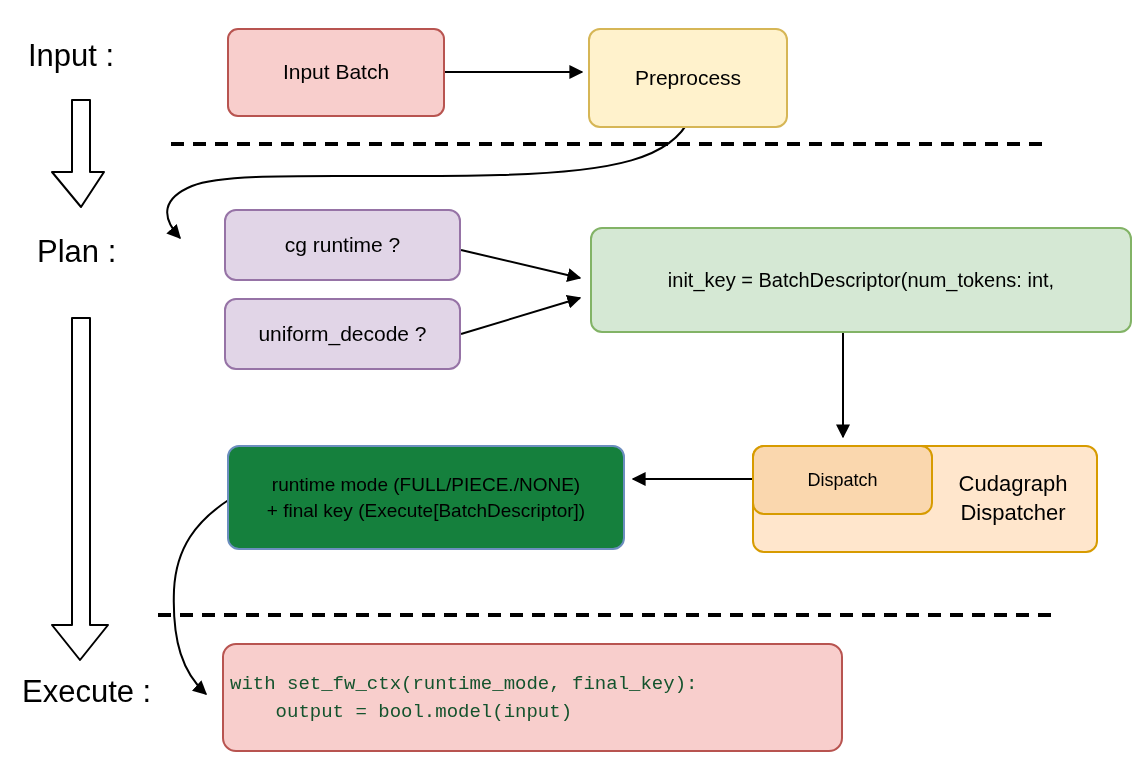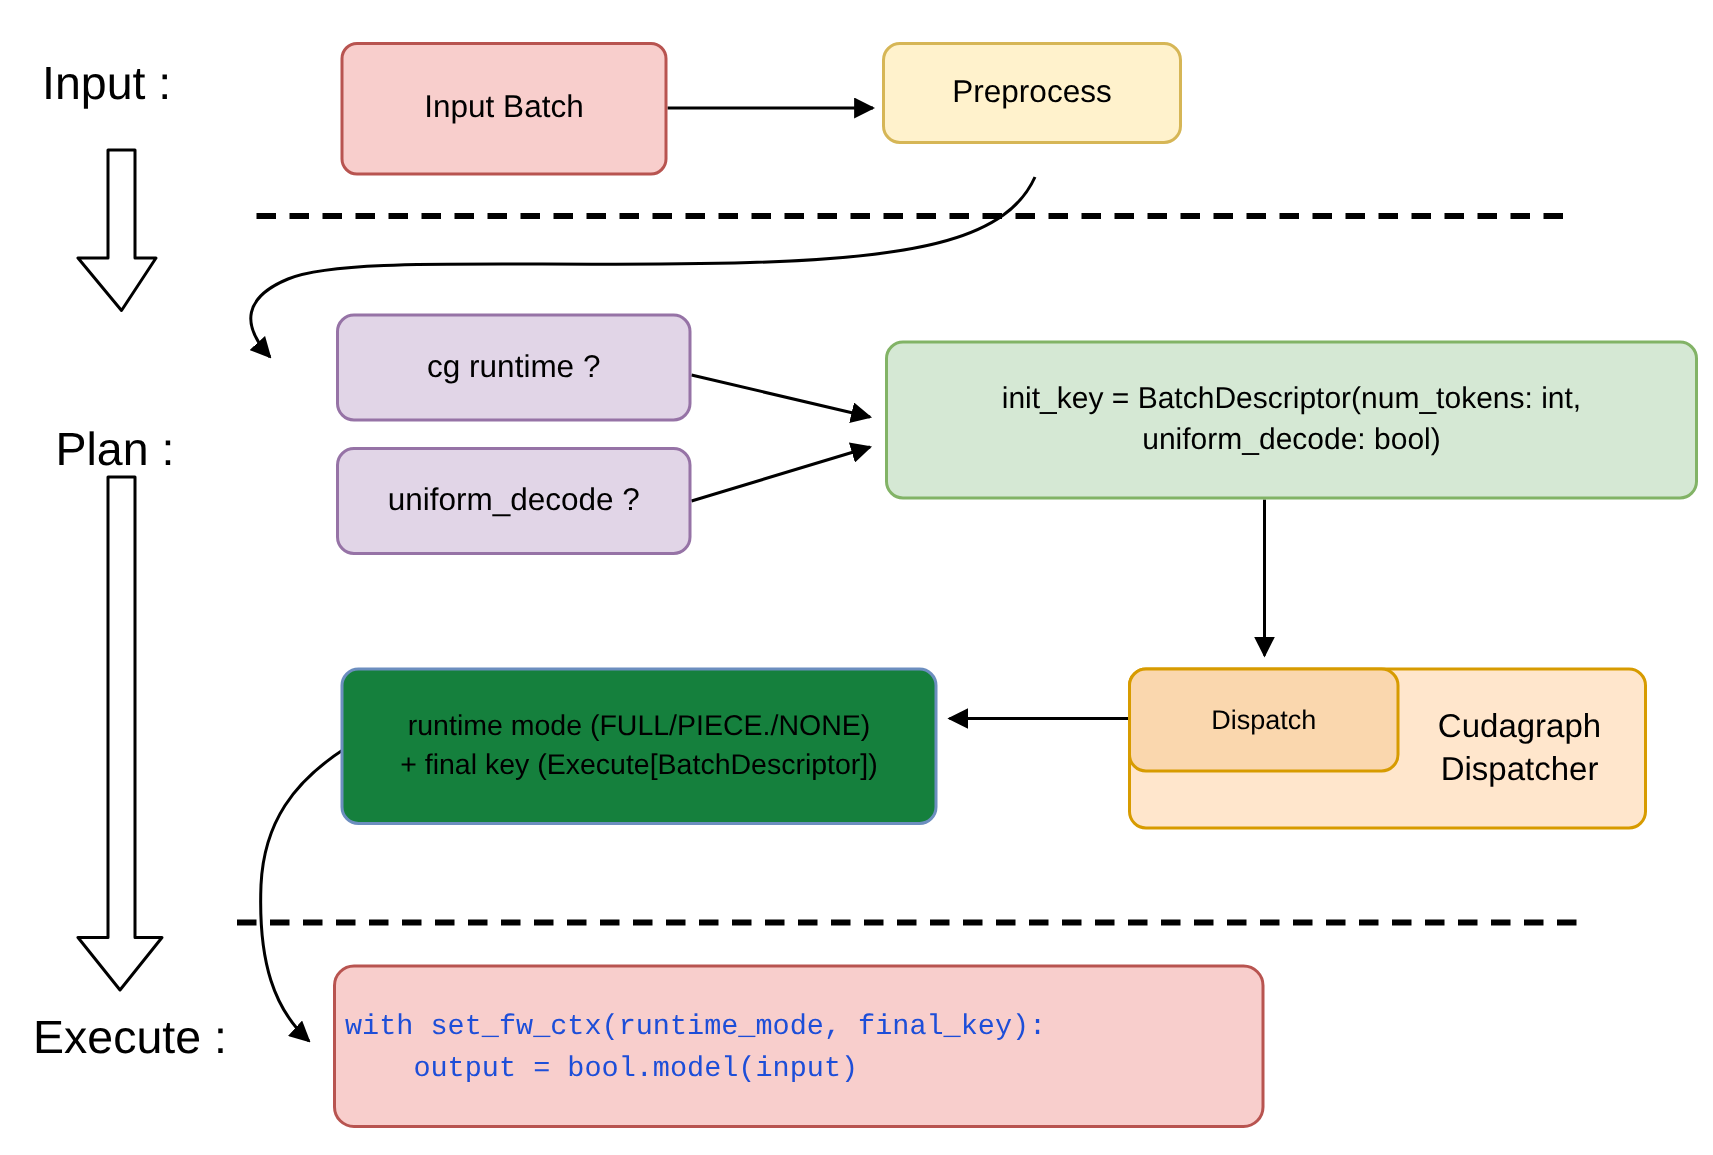--- a/index.html
+++ b/index.html
@@ -18,42 +18,42 @@
   }
   .node-pink   {background:#f8cecc;border-color:#b85450;}
   .node-yellow {background:#fff2cc;border-color:#d6b656;}
   .node-purple {background:#e1d5e7;border-color:#9673a6;}
   .node-green  {background:#d5e8d4;border-color:#82b366;}
   .node-blue   {background:#15803d;border-color:#6c8ebf;text-align:right;}
   .node-orange-outer{background:#ffe6cc;border-color:#d79b00;}
   .node-orange-inner{background:#fad7ae;border-color:#d79b00;}
 
   #input-batch {left:227px;top:28px;width:218px;height:89px;font-size:21px;border-radius:11px;}
-  #preprocess  {left:588px;top:28px;width:200px;height:68px;font-size:21px;text-align:center;}
+  #preprocess  {left:588px;top:28px;width:200px;height:100px;font-size:21px;text-align:center;}
   #cg-padding  {left:224px;top:209px;width:237px;height:72px;font-size:21px;}
   #uniform-decode{left:224px;top:298px;width:237px;height:72px;font-size:21px;}
   #init-key    {left:590px;top:227px;width:542px;height:106px;font-size:20px;}
   #runtime-key {left:227px;top:445px;width:398px;height:105px;font-size:19px;}
   #cudagraph-dispatcher{left:752px;top:445px;width:346px;height:108px;}
   #dispatch    {left:752px;top:445px;width:181px;height:70px;font-size:18px;z-index:2;}
   #cudagraph-label{
     position:absolute;left:933px;top:445px;width:160px;height:108px;
     display:flex;flex-direction:column;align-items:center;justify-content:center;
     font-size:22px;line-height:1.3;text-align:center;
   }
   #execute-code{
     left:222px;top:643px;width:621px;height:109px;border-radius:14px;
     align-items:flex-start;justify-content:center;
     font-family:"Liberation Mono","DejaVu Sans Mono",monospace;
-    font-size:19px;line-height:28px;color:#1d4ed8;padding-left:6px;
+    font-size:19px;line-height:28px;color:#14532d;padding-left:6px;
   }
   #execute-code .code-line{white-space:pre;}
 
   #label-input  {left:28px;top:40px;}
-  #label-plan   {left:37px;top:236px;margin-top:48px;}
+  #label-plan   {left:37px;top:236px;}
   #label-execute{left:22px;top:676px;}
 </style>
 </head>
 <body>
 
 <div id="canvas">
 
   <svg id="wires" viewBox="0 0 1142 770" xmlns="http://www.w3.org/2000/svg">
     <defs>
       <marker id="arrow" viewBox="0 0 10 10" refX="9" refY="5" markerWidth="7" markerHeight="7" orient="auto-start-reverse">
@@ -92,21 +92,20 @@
   <div class="node node-purple" id="cg-padding">
     <span>cg runtime ?</span>
   </div>
 
   <div class="node node-purple" id="uniform-decode">
     <span>uniform_decode ?</span>
   </div>
 
   <div class="node node-green" id="init-key">
     <span>init_key = BatchDescriptor(num_tokens: int,</span>
-    <span>uniform_decode: bool)</span>
   </div>
 
   <div class="node node-blue" id="runtime-key">
     <span>runtime mode (FULL/PIECE./NONE)</span>
     <span>+ final key (Execute[BatchDescriptor])</span>
   </div>
 
   <div class="node node-orange-outer" id="cudagraph-dispatcher"></div>
   <div class="node node-orange-inner" id="dispatch">
     <span>Dispatch</span>

